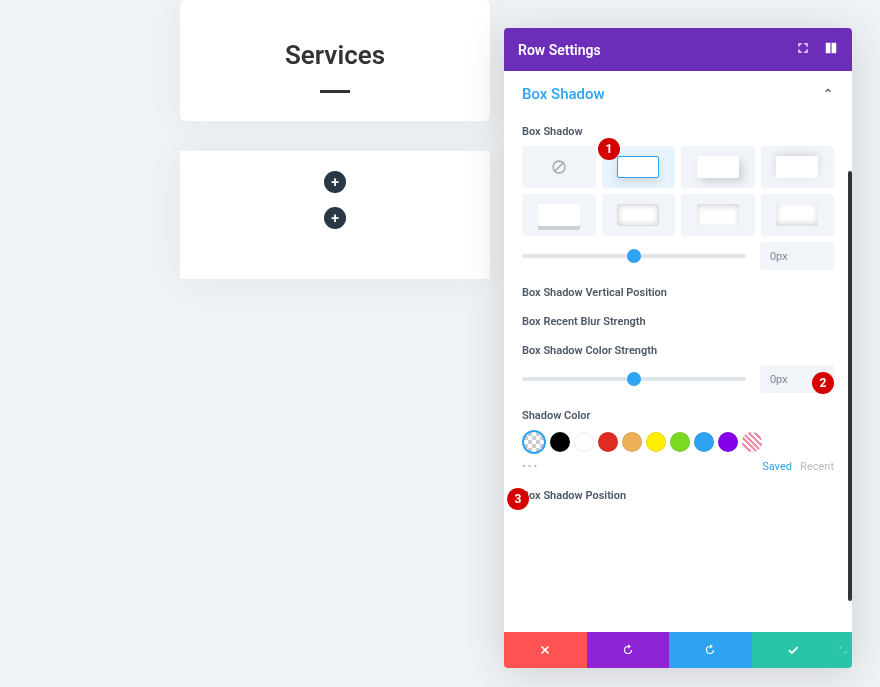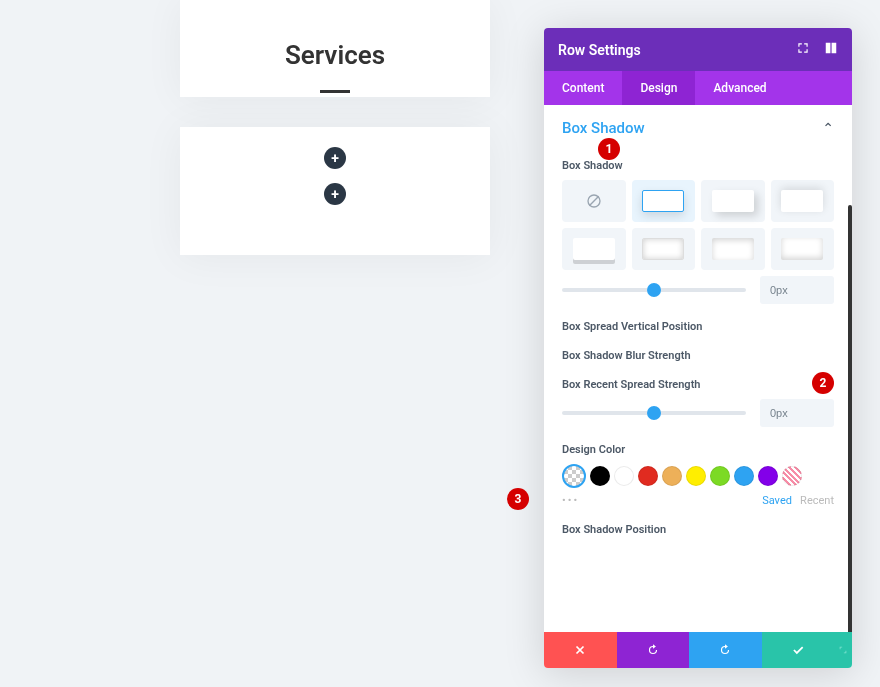--- a/index.html
+++ b/index.html
@@ -1,28 +1,28 @@
 <!DOCTYPE html>
 <html><head>
   <meta charset="utf-8">
   <style>
     * { margin: 0; padding: 0; box-sizing: border-box; }
     body { font-family: -apple-system, BlinkMacSystemFont, "Segoe UI", Roboto, sans-serif; background: #f0f3f6; width: 880px; height: 687px; overflow: hidden; }
     .canvas { position: relative; width: 100%; height: 100%; }
     
     
     .preview { position: absolute; left: 180px; top: 0; width: 310px; height: 100%; }
-    .preview-card { background: #fff; box-shadow: 0 2px 40px rgba(0,0,0,0.05); padding: 40px 0 4px; text-align: center; }
+    .preview-card { background: #fff; box-shadow: 0 2px 40px rgba(0,0,0,0.05); padding: 40px 0 28px; text-align: center; border-radius: 6px; }
     .preview-title { font-size: 26px; font-weight: 600; color: #333; }
     .preview-divider { width: 30px; height: 3px; background: #333; margin: 20px auto 0; }
     .preview-body { margin-top: 30px; padding: 20px 0 50px; background:#fff; display:flex; flex-direction:column; align-items:center; gap:14px; box-shadow: 0 2px 40px rgba(0,0,0,0.05);}
     .add-btn { width: 22px; height: 22px; border-radius: 50%; background: #2b3745; color: #fff; display:flex; align-items:center; justify-content:center; font-size:14px; font-weight:bold; cursor:pointer; }
     
     
-    .panel { position: absolute; right: 28px; top: 28px; width: 308px; height: 640px; background:#fff; border-radius: 4px; box-shadow: 0 5px 40px rgba(0,0,0,0.15); display:flex; flex-direction:column; overflow:hidden;}
+    .panel { position: absolute; right: 28px; top: 28px; width: 348px; height: 640px; background:#fff; border-radius: 4px; box-shadow: 0 5px 40px rgba(0,0,0,0.15); display:flex; flex-direction:column; overflow:hidden;}
     .panel-header { background: #6c2eb9; color: #fff; padding: 12px 14px; display:flex; align-items:center; justify-content:space-between;}
     .panel-title { font-size: 14px; font-weight: 600; }
     .header-icons { display:flex; gap:14px; }
     .header-icons svg { width:14px; height:14px; fill:#fff; cursor:pointer;}
     .tabs { background: #a334ea; display:flex; }
     .tab { padding: 10px 18px; color:#fff; font-size:12px; cursor:pointer; font-weight:500;}
     .tab.active { background: #8e24d3; }
     
     .panel-body { flex:1; overflow-y:auto; padding: 0; position:relative;}
     .scroll-indicator { position:absolute; right:0; top:100px; width:4px; height:430px; background:#333; border-radius:2px;}
@@ -99,25 +99,20 @@
       <div class="panel-title">Row Settings</div>
       <div class="header-icons">
         <span><svg viewBox="0 0 24 24">
               <path d="M4 4h6v2H6v4H4V4zm10 0h6v6h-2V6h-4V4zM4 14h2v4h4v2H4v-6zm14 0h2v6h-6v-2h4v-4z"></path>
             </svg></span>
         <span><svg viewBox="0 0 24 24">
               <path d="M3 3h8v18H3V3zm10 0h8v18h-8V3z"></path>
             </svg></span>
       </div>
     </div>
-    <div class="tabs">
-      <div class="tab">Content</div>
-      <div class="tab active">Design</div>
-      <div class="tab">Advanced</div>
-    </div>
 
     <div class="panel-body">
       <div class="scroll-indicator"></div>
 
       <div class="section">
         <div class="section-header">
           <div class="section-title">Box Shadow</div>
           <div class="chevron">⌃</div>
         </div>
 
@@ -152,33 +147,33 @@
             </div>
         </div>
 
         <div class="slider-row">
           <div class="slider">
               <div class="slider-thumb" style="left:50%"></div>
             </div>
           <input class="slider-input" value="0px" style="">
         </div>
 
-        <div class="field-label">Box Spread Vertical Position</div>
-
-        <div class="field-label">Box Shadow Blur Strength</div>
-
-        <div class="field-label">Box Recent Spread Strength</div>
+        <div class="field-label">Box Shadow Vertical Position</div>
+
+        <div class="field-label">Box Recent Blur Strength</div>
+
+        <div class="field-label">Box Shadow Color Strength</div>
         <div class="slider-row">
           <div class="slider">
               <div class="slider-thumb" style="left:50%"></div>
             </div>
           <input class="slider-input" value="0px" style="">
         </div>
 
-        <div class="field-label">Design Color</div>
+        <div class="field-label">Shadow Color</div>
         <div class="swatches">
           <div class="swatch transparent"></div>
           <div class="swatch" style="background:#000"></div>
           <div class="swatch" style="background:#fff"></div>
           <div class="swatch" style="background:#e02b20"></div>
           <div class="swatch" style="background:#edb059"></div>
           <div class="swatch" style="background:#ffee00"></div>
           <div class="swatch" style="background:#7cda24"></div>
           <div class="swatch" style="background:#2ea3f2"></div>
           <div class="swatch" style="background:#8300e9"></div>

